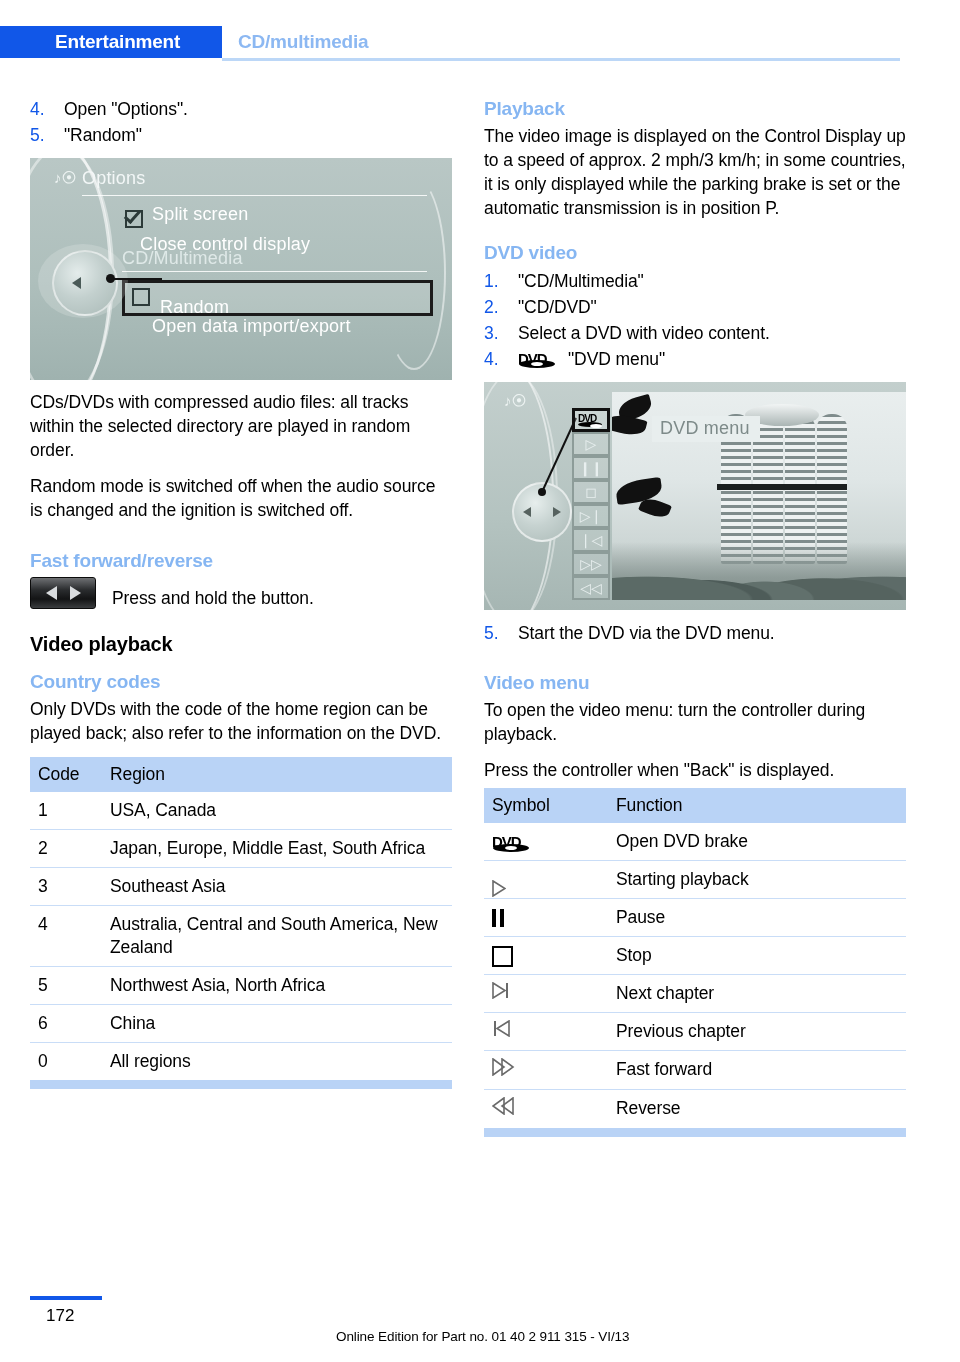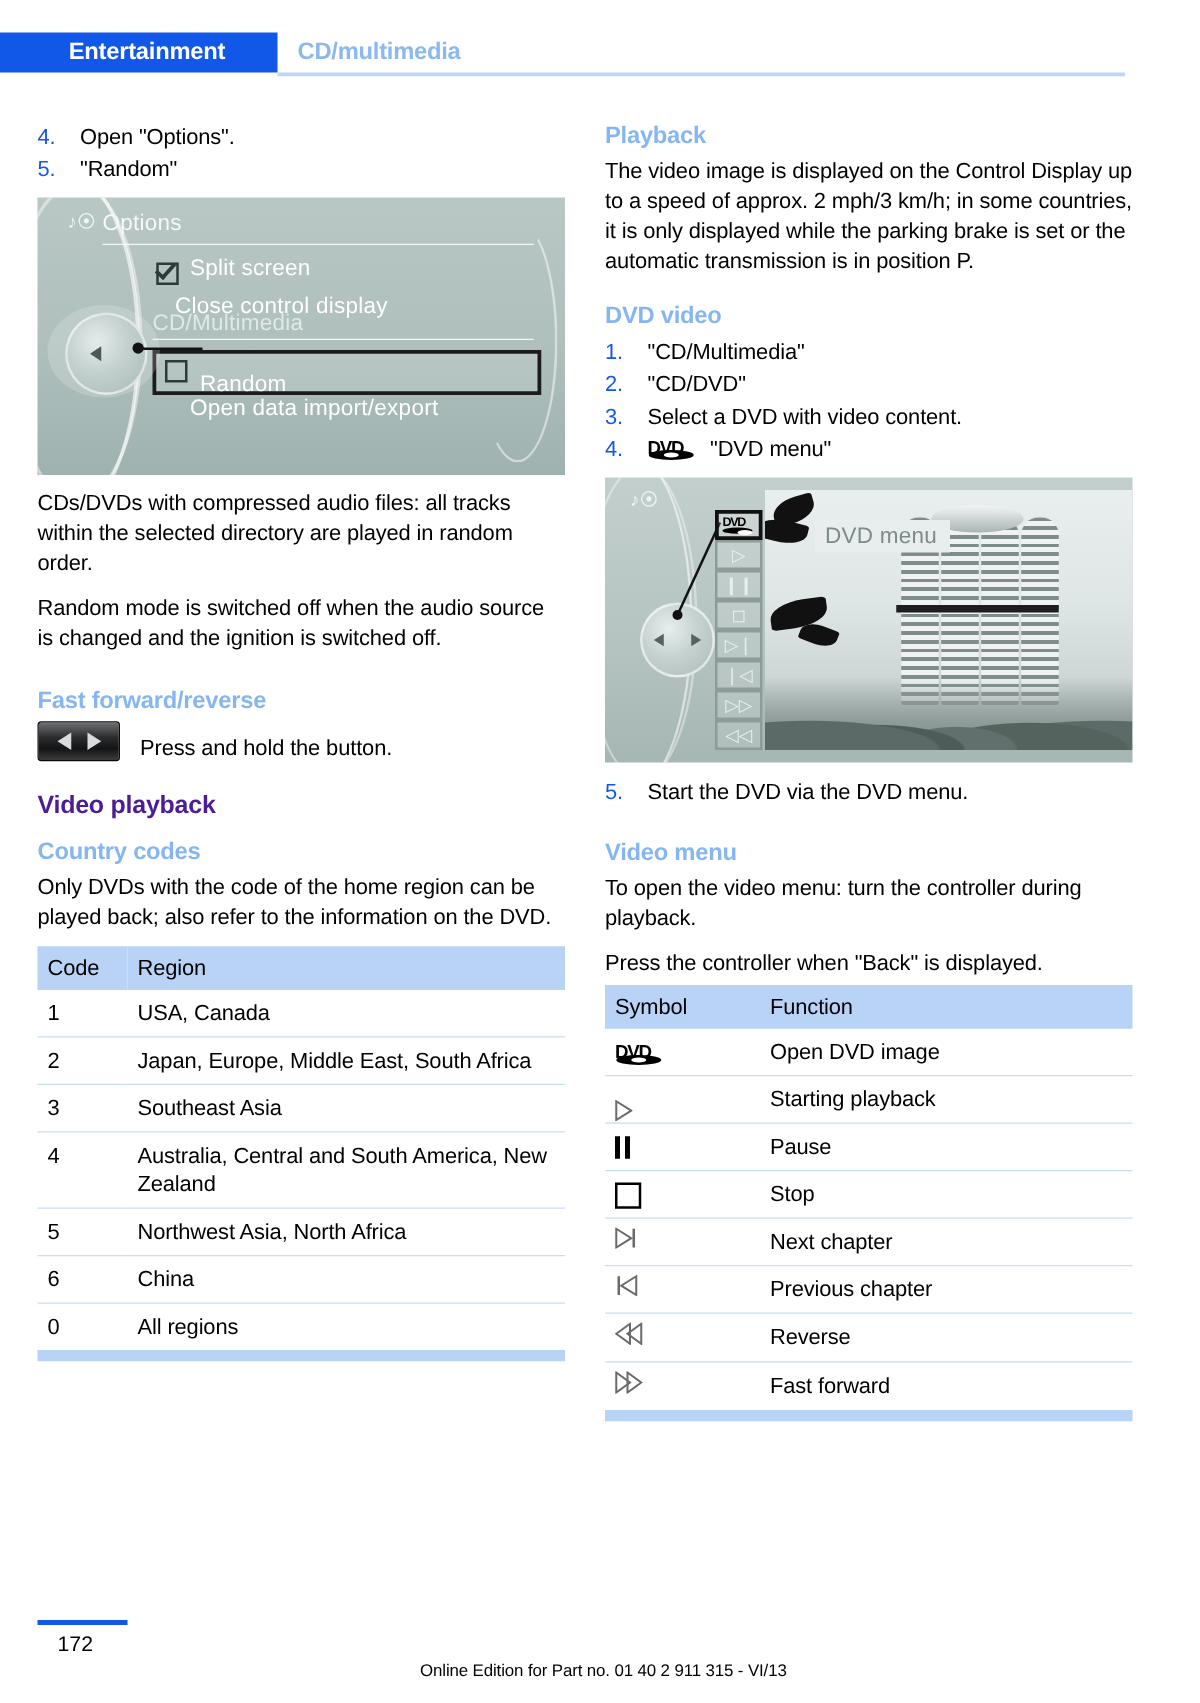--- a/index.html
+++ b/index.html
@@ -35,21 +35,21 @@
     position:absolute;left:222px;top:58px;width:678px;height:3px;
     background:#bcd7f7;
   }
 
   
   .col{position:absolute;top:96px;width:422px;}
   .col-left{left:30px;}
   .col-right{left:484px;}
 
   h2.h-blue{
-    color:#4c1d95;font-size:20px;font-weight:bold;
+    color:#000000;font-size:20px;font-weight:bold;
     margin:0 0 4px 0;line-height:26px;letter-spacing:-0.2px;
   }
   h3.h-lblue{
     color:#86b6f2;font-size:19px;font-weight:bold;
     margin:0 0 3px 0;line-height:25px;letter-spacing:-0.2px;
   }
   p.body{
     font-size:17.5px;line-height:24px;margin:0 0 12px 0;
     letter-spacing:-0.1px;
   }
@@ -492,21 +492,21 @@
           <th>Function</th>
         </tr>
       </thead>
       <tbody>
         <tr>
           <td class="col-sym">
             <span class="dvdlogo">
               <span class="txt">DVD</span><span class="disc"></span>
             </span>
           </td>
-          <td>Open DVD image</td>
+          <td>Open DVD brake</td>
         </tr>
         <tr>
           <td class="col-sym">
             <span class="tri-o" style="border-left:13px solid transparent;">
               <svg width="14" height="17" style="display:block;margin-left:-13px;">
                   <polygon points="1,1 13,8.5 1,16" fill="none" stroke="#6a6a6a" stroke-width="1.6"></polygon>
                 </svg>
             </span>
           </td>
           <td>Starting playback</td>
@@ -537,34 +537,34 @@
             <svg width="20" height="17">
               <rect x="2" y="1" width="2" height="15" fill="#6a6a6a"></rect>
               <polygon points="17,1 5,8.5 17,16" fill="none" stroke="#6a6a6a" stroke-width="1.6"></polygon>
             </svg>
           </td>
           <td>Previous chapter</td>
         </tr>
         <tr>
           <td class="col-sym">
             <svg width="26" height="18">
+              <polygon points="1,1 12,9 1,17" fill="none" stroke="#6a6a6a" stroke-width="1.6"></polygon>
+              <polygon points="10,1 21,9 10,17" fill="none" stroke="#6a6a6a" stroke-width="1.6"></polygon>
+            </svg>
+          </td>
+          <td>Fast forward</td>
+        </tr>
+        <tr>
+          <td class="col-sym">
+            <svg width="26" height="18">
               <polygon points="21,1 10,9 21,17" fill="none" stroke="#6a6a6a" stroke-width="1.6"></polygon>
               <polygon points="12,1 1,9 12,17" fill="none" stroke="#6a6a6a" stroke-width="1.6"></polygon>
             </svg>
           </td>
           <td>Reverse</td>
-        </tr>
-        <tr>
-          <td class="col-sym">
-            <svg width="26" height="18">
-              <polygon points="1,1 12,9 1,17" fill="none" stroke="#6a6a6a" stroke-width="1.6"></polygon>
-              <polygon points="10,1 21,9 10,17" fill="none" stroke="#6a6a6a" stroke-width="1.6"></polygon>
-            </svg>
-          </td>
-          <td>Fast forward</td>
         </tr>
       </tbody>
     </table>
     <div class="tbl-foot"></div>
   </div>
 
   <div class="footer-rule"></div>
   <div class="pageno">172</div>
   <div class="footline">Online Edition for Part no. 01 40 2 911 315 - VI/13</div>
   <div class="watermark">carmanualsonline.info</div>

